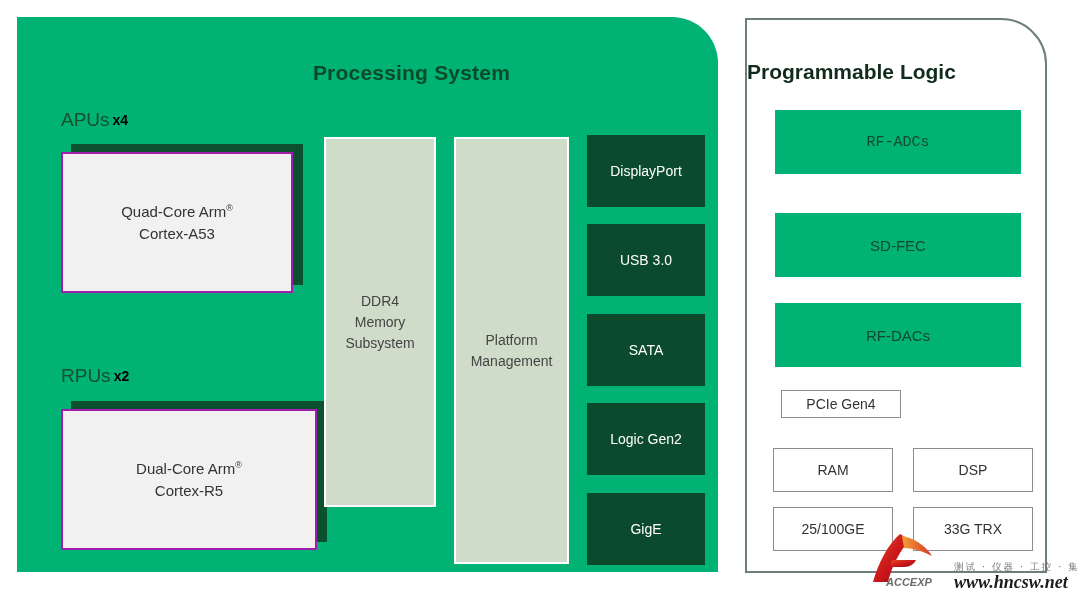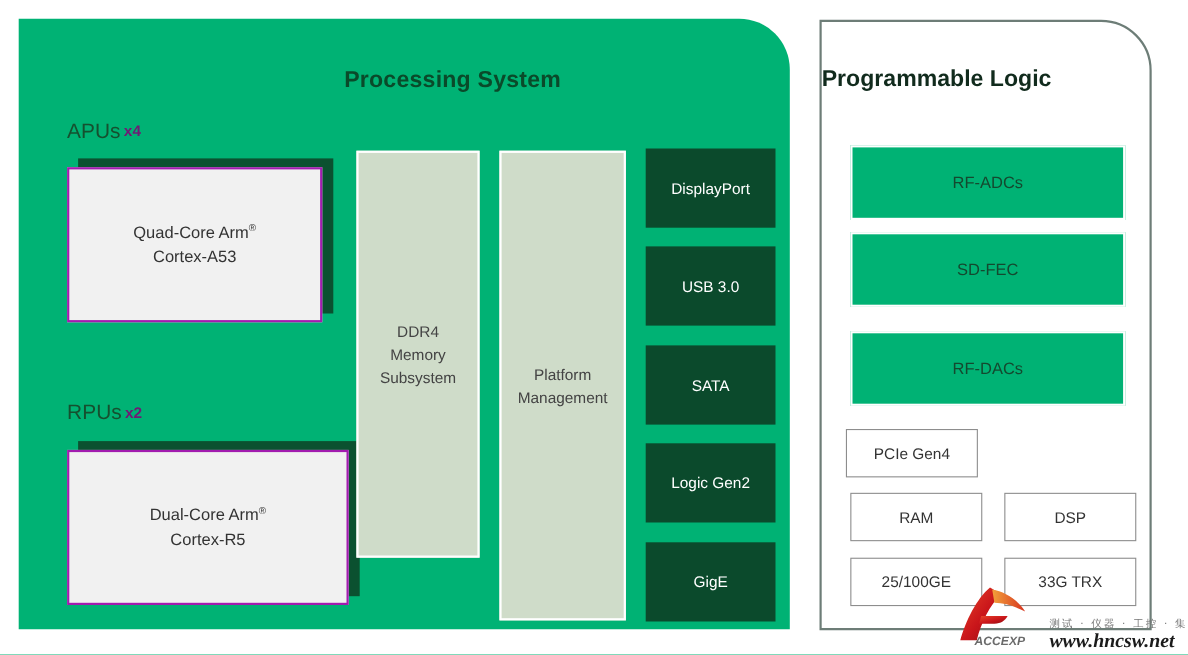--- a/index.html
+++ b/index.html
@@ -25,21 +25,21 @@
     font-size:21px;font-weight:bold;color:#0a4a2a;
     letter-spacing:.2px;
     padding-left:44px;
   }
   .grp-label{
     position:absolute;
     font-size:19px;color:#15502f;
     white-space:nowrap;
   }
   .grp-label .mult{
-    font-size:14px;color:#701a75;font-weight:600;margin-left:3px;
+    font-size:14px;color:#000000;font-weight:600;margin-left:3px;
     vertical-align:1px;
     text-align:center;
   }
   .apu-label{left:44px;top:92px;}
   .rpu-label{left:44px;top:348px;}
 
   
   .core-wrap{position:absolute;}
   .core-shadow{
     position:absolute;left:10px;top:-8px;
@@ -99,32 +99,32 @@
     font-size:21px;font-weight:bold;color:#112b1d;
   }
   .pl-green{
     position:absolute;left:26px;width:250px;height:68px;
     background:#00b274;
     border:2px solid #ffffff;
     box-sizing:border-box;
     display:flex;align-items:center;justify-content:center;
     color:#14492f;font-size:15px;
   }
-  .g0{top:112px;}
+  .g0{top:88px;font-family:Liberation Mono, monospace;}
   .g1{top:191px;}
   .g2{top:281px;}
   .pl-outline{
     position:absolute;
     border:1.5px solid #8d8d8d;
     background:#ffffff;
     box-sizing:border-box;
     display:flex;align-items:center;justify-content:center;
     color:#333333;font-size:14px;
   }
-  .o-pcie{left:22px;top:370px;width:120px;height:44px;}
+  .o-pcie{left:34px;top:370px;width:120px;height:28px;}
   .o-ram{left:26px;top:428px;width:120px;height:44px;}
   .o-dsp{left:166px;top:428px;width:120px;height:44px;}
   .o-ge{left:26px;top:487px;width:120px;height:44px;}
   .o-trx{left:166px;top:487px;width:120px;height:44px;}
 
   
   .watermark{
     position:absolute;left:870px;top:524px;width:210px;height:71px;
     pointer-events:none;
   }

